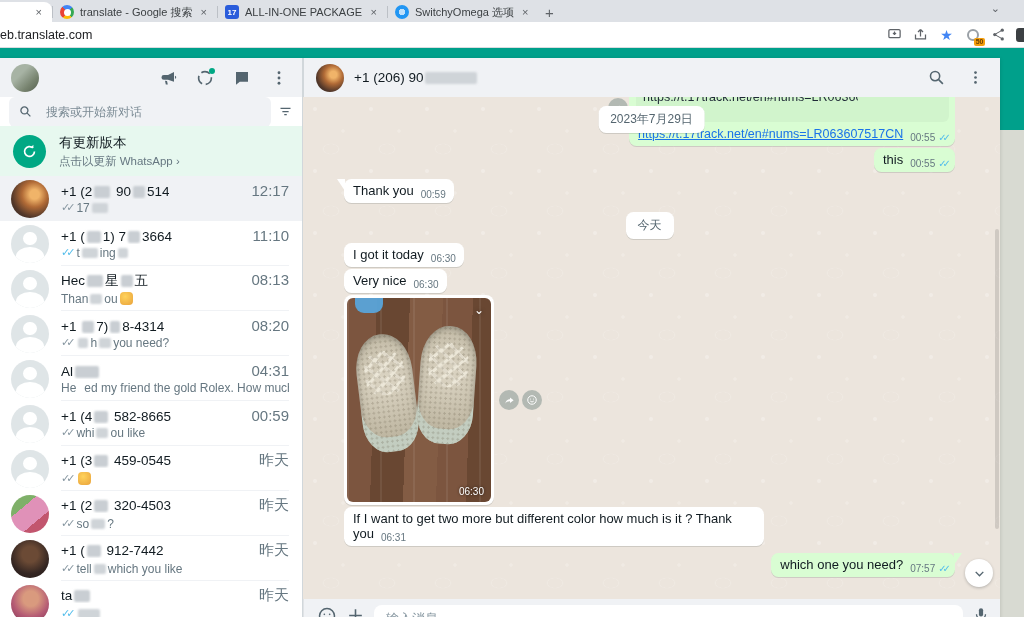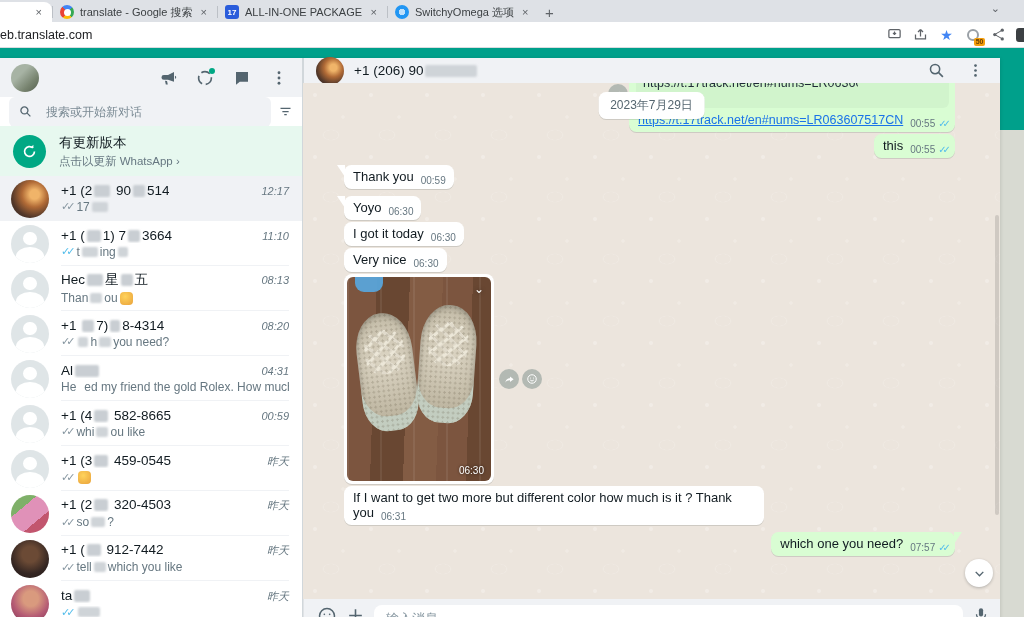--- a/index.html
+++ b/index.html
@@ -62,31 +62,31 @@
   .upd-title { font-size:13.5px; color:#111b21; margin-bottom:2px; }
   .upd-sub { font-size:11.5px; color:#667781; }
 
   .chat-list { flex:1; overflow:hidden; }
   .chat-row { height:45px; display:flex; align-items:center; padding:0 13px 0 11px; gap:12px; cursor:pointer; position:relative; }
   .chat-row.selected { background:#f0f2f5; }
   .chat-row .mid { flex:1; min-width:0; border-bottom:1px solid #f0f2f5; height:100%; display:flex; flex-direction:column; justify-content:center; gap:2px; padding-right:0; }
   .chat-row.selected .mid { border-bottom-color:transparent; }
   .row-line1 { display:flex; align-items:baseline; }
   .row-name { font-size:13.5px; color:#111b21; white-space:nowrap; overflow:hidden; }
-  .row-time { margin-left:auto; font-size:11px; color:#667781; flex:none; padding-left:6px;font-style:italic; }
+  .row-time { margin-left:auto; font-size:15px; color:#667781; flex:none; padding-left:6px; }
   .row-line2 { display:flex; align-items:center; font-size:12px; color:#667781; white-space:nowrap; overflow:hidden; }
   .ticks { letter-spacing:-4px; margin-right:5px; font-size:11px; color:#8696a0; flex:none; }
   .ticks.blue { color:#53bdeb; }
   .redact { display:inline-block; height:10px; border-radius:2px; background:#cfd4d8; margin:0 2px; vertical-align:middle; filter:blur(1.2px); }
   .row-name .redact { height:12px; background:#c9ced3; }
   .blob { display:inline-block; width:13px; height:13px; border-radius:4px; background:radial-gradient(circle at 40% 35%,#ffd35c,#e9a23b); margin:0 2px; vertical-align:middle; filter:blur(.6px); }
 
   
   .chatpanel { flex:1; display:flex; flex-direction:column; min-width:0; }
-  .ch-header { height:25px; flex:none; background:#f0f2f5; display:flex; align-items:center; padding:0 16px 0 12px; gap:10px; border-left:1px solid #d1d7db; }
+  .ch-header { height:39px; flex:none; background:#f0f2f5; display:flex; align-items:center; padding:0 16px 0 12px; gap:10px; border-left:1px solid #d1d7db; }
   .ch-name { font-size:13.5px; color:#111b21; display:flex; align-items:center; }
   .ch-icons { margin-left:auto; display:flex; gap:22px; color:#54656f; }
 
   .messages-wrap { flex:1; position:relative; overflow:hidden; background:#ece5dd; }
   .messages-wrap::before { content:""; position:absolute; inset:0; opacity:.5; background-image:radial-gradient(circle at 12px 12px,rgba(255,255,255,.5) 1.5px,transparent 2.5px),radial-gradient(circle at 40px 34px,rgba(255,255,255,.4) 1.2px,transparent 2.2px),radial-gradient(ellipse 14px 9px at 28px 52px,transparent 7px,rgba(255,255,255,.28) 7.5px,transparent 9px); background-size:56px 62px; }
   .messages { position:absolute; inset:0; padding:0 45px 0 41px; display:flex; flex-direction:column; align-items:flex-start; }
   .msg { display:flex; margin-top:2px; max-width:100%; width:100%; position:relative; }
   .msg.out { justify-content:flex-end; }
   .msg.gap { margin-top:7px; }
   .msg.clip-top { margin-top:-14px; }
@@ -451,22 +451,22 @@
               </div>
               <div class="link-line"><a href="#">https://t.17track.net/en#nums=LR063607517CN</a><span class="meta"><span>00:55</span><span class="ticks">✓✓</span></span></div>
             </div>
           </div>
           <div class="msg out">
             <div class="bubble"><span>this</span><span class="meta"><span>00:55</span><span class="ticks">✓✓</span></span></div>
           </div>
           <div class="msg in gap tail-in">
             <div class="bubble"><span>Thank you</span><span class="meta"><span>00:59</span></span></div>
           </div>
-          <div class="msg in gap tail-in">
-            <div class="bubble"><span>Yoyo</span><span class="meta"><span>06:30</span></span></div>
+          <div class="msg datepill">
+            <div class="pill">今天</div>
           </div>
           <div class="msg in">
             <div class="bubble"><span>I got it today</span><span class="meta"><span>06:30</span></span></div>
           </div>
           <div class="msg in">
             <div class="bubble"><span>Very nice</span><span class="meta"><span>06:30</span></span></div>
           </div>
           <div class="msg in">
             <div class="img-bubble">
               <div class="photo">

